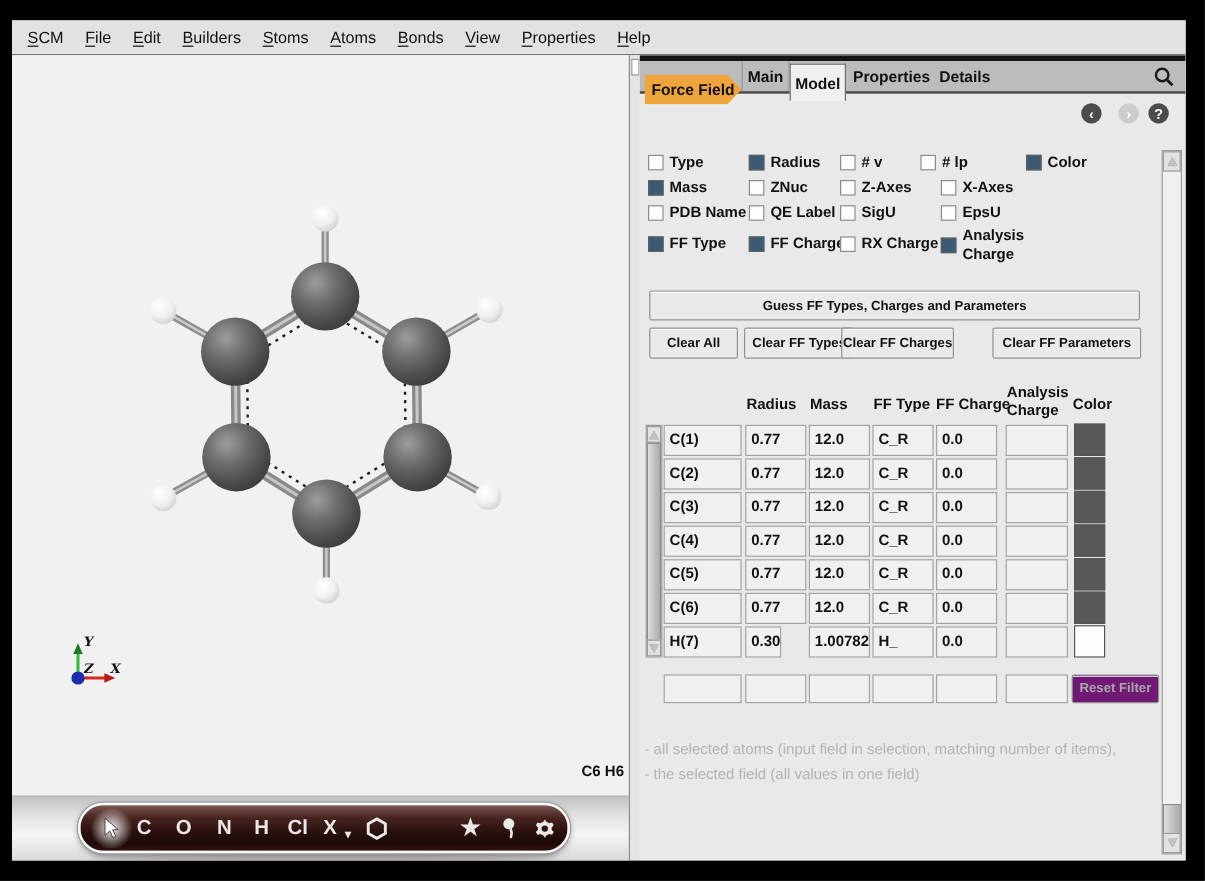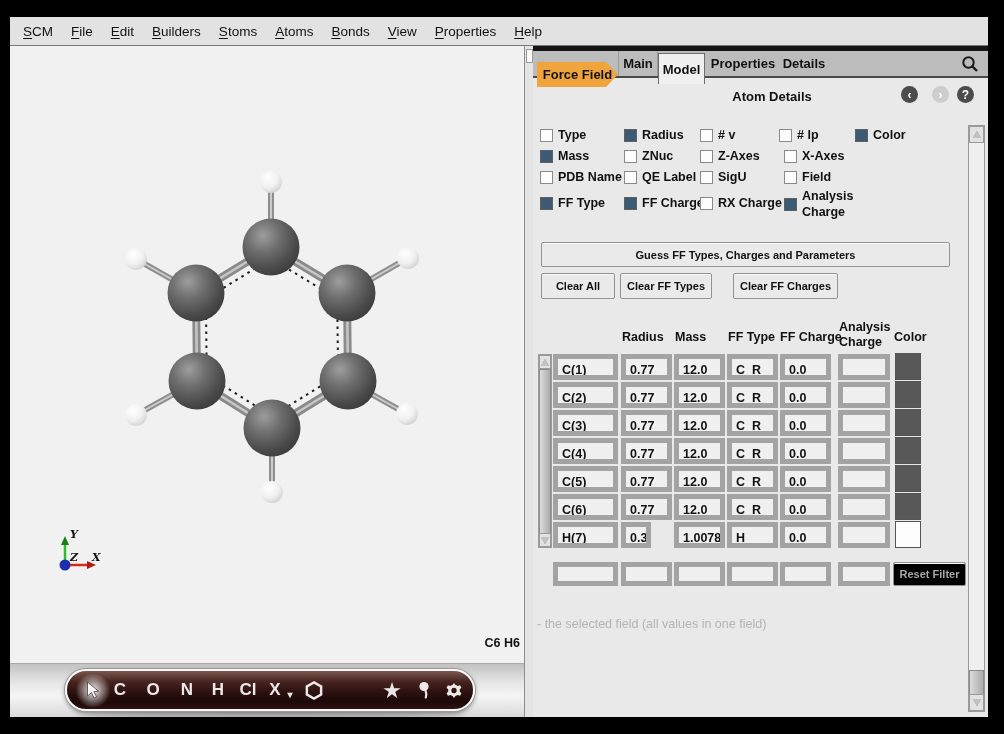--- a/index.html
+++ b/index.html
@@ -65,26 +65,26 @@
   .cbwrap { position:absolute; display:flex; align-items:center; gap:5px; cursor:pointer; }
   .cb { width:13px; height:13px; background:#fdfdfd; border:1px solid #8a8a8a; flex:0 0 13px; }
   .cbwrap[data-checked="true"] .cb { background:#3d5a74; border-color:#5f5f5f; }
   .cblabel { font-size:12.5px; font-weight:700; color:#111; white-space:nowrap; }
   .cbwrap.wrap2 .cblabel { white-space:normal; width:62px; line-height:1.25; }
 
   
   .btn { position:absolute; background:#eaeaea; border:1px solid #929292; border-radius:2px;
          box-shadow:inset 0 1px 0 #fbfbfb; display:flex; align-items:center; justify-content:center;
          font-size:11px; font-weight:700; color:#111; cursor:pointer; white-space:nowrap; }
-  .btn.disabled { color:#a8a8a8; background:#000000; cursor:default; }
+  .btn.disabled { color:#a8a8a8; background:#701a75; cursor:default; }
 
   
   .ftable { position:absolute; left:0; top:272px; width:435px; height:286px; }
   .thead { position:absolute; font-size:12.5px; font-weight:700; color:#111; line-height:1.2; }
-  .tcell { position:absolute; height:26px; background:#f0f0f0; border:5px solid #a3a3a3;
+  .tcell { position:absolute; height:26px; background:#f0f0f0; border:1px solid #a3a3a3;
            font-size:12.5px; font-weight:700; color:#111; padding:4px 0 0 4px; overflow:hidden;
            white-space:nowrap; cursor:text; }
   .swatch { position:absolute; width:26px; height:27px; border:1px solid #555; cursor:pointer; }
 
   
   .sbar { position:absolute; background:#f0f0f0; border:1px solid #9a9a9a; }
   .sbtn { position:absolute; left:0; width:100%; background:#e2e2e2; border:1px solid #9a9a9a;
           display:flex; align-items:center; justify-content:center; cursor:pointer; }
   .sthumb { position:absolute; left:0; width:100%; background:linear-gradient(90deg,#dcdcdc,#ababab);
             border:1px solid #8c8c8c; cursor:grab; }
@@ -254,40 +254,39 @@
     <div class="tab-label tab-props" style="top:5px">Properties</div>
     <div class="tab-label tab-details" style="top:5px">Details</div>
     <div class="search-btn">
       <svg width="18" height="18" viewBox="0 0 18 18">
             <circle cx="7.5" cy="7.5" r="5.2" fill="none" stroke="#1a1a1a" stroke-width="2"></circle>
             <line x1="11.5" y1="11.5" x2="16" y2="16" stroke="#1a1a1a" stroke-width="2.4"></line>
           </svg>
     </div>
 
     <div class="title-row">
-      <div class="panel-title">Atom Details</div>
       <div class="navbtn dark" style="left:368px">‹</div>
       <div class="navbtn lite" style="left:399px">›</div>
       <div class="navbtn dark" style="left:424px">?</div>
     </div>
 
     <div class="cbgrid">
       <div class="cbwrap" style="left:3px;top:0" data-checked="false">
             <span class="cb"></span>
             <span class="cblabel">Type</span>
           </div>
       <div class="cbwrap" style="left:87px;top:0" data-checked="true">
             <span class="cb"></span>
             <span class="cblabel">Radius</span>
           </div>
       <div class="cbwrap" style="left:163px;top:0" data-checked="false">
             <span class="cb"></span>
             <span class="cblabel"># v</span>
           </div>
-      <div class="cbwrap" style="left:242px;top:0" data-checked="false">
+      <div class="cbwrap" style="left:230px;top:0" data-checked="false">
             <span class="cb"></span>
             <span class="cblabel"># lp</span>
           </div>
       <div class="cbwrap" style="left:318px;top:0" data-checked="true">
             <span class="cb"></span>
             <span class="cblabel">Color</span>
           </div>
 
       <div class="cbwrap" style="left:3px;top:21px" data-checked="true">
             <span class="cb"></span>
@@ -313,21 +312,21 @@
       <div class="cbwrap" style="left:87px;top:42px" data-checked="false">
             <span class="cb"></span>
             <span class="cblabel">QE Label</span>
           </div>
       <div class="cbwrap" style="left:163px;top:42px" data-checked="false">
             <span class="cb"></span>
             <span class="cblabel">SigU</span>
           </div>
       <div class="cbwrap" style="left:247px;top:42px" data-checked="false">
             <span class="cb"></span>
-            <span class="cblabel">Field</span>
+            <span class="cblabel">EpsU</span>
           </div>
 
       <div class="cbwrap" style="left:3px;top:68px" data-checked="true">
             <span class="cb"></span>
             <span class="cblabel">FF Type</span>
           </div>
       <div class="cbwrap" style="left:87px;top:68px" data-checked="true">
             <span class="cb"></span>
             <span class="cblabel">FF Charge</span>
           </div>
@@ -337,21 +336,22 @@
           </div>
       <div class="cbwrap wrap2" style="left:247px;top:61px" data-checked="true">
             <span class="cb"></span>
             <span class="cblabel">Analysis Charge</span>
           </div>
     </div>
 
     <div class="btn" style="left:8px;top:196px;width:409px;height:25px">Guess FF Types, Charges and Parameters</div>
     <div class="btn" style="left:8px;top:227px;width:74px;height:26px">Clear All</div>
     <div class="btn" style="left:87px;top:227px;width:92px;height:26px">Clear FF Types</div>
-    <div class="btn" style="left:200px;top:227px;width:105px;height:26px">Clear FF Charges</div>
+    <div class="btn" style="left:168px;top:227px;width:94px;height:26px">Clear FF Charges</div>
+    <div class="btn" style="left:294px;top:227px;width:124px;height:26px">Clear FF Parameters</div>
 
     <div class="ftable">
       <div class="thead" style="left:89px;top:12px">Radius</div>
       <div class="thead" style="left:142px;top:12px">Mass</div>
       <div class="thead" style="left:195px;top:12px">FF Type</div>
       <div class="thead" style="left:247px;top:12px">FF Charge</div>
       <div class="thead" style="left:306px;top:2px;width:56px">Analysis Charge</div>
       <div class="thead" style="left:361px;top:12px">Color</div>
 
       <div class="sbar" style="left:5px;top:36px;width:14px;height:194px">
@@ -424,20 +424,21 @@
       <div class="tcell" style="left:88px;top:244px;width:51px;height:24px"></div>
       <div class="tcell" style="left:141px;top:244px;width:51px;height:24px"></div>
       <div class="tcell" style="left:194px;top:244px;width:51px;height:24px"></div>
       <div class="tcell" style="left:247px;top:244px;width:51px;height:24px"></div>
       <div class="tcell" style="left:305px;top:244px;width:52px;height:24px"></div>
       <div class="btn disabled" style="left:360px;top:244px;width:73px;height:24px">Reset Filter</div>
     </div>
 
     <div class="hints">
       <div class="gap"></div>
+      <div>- all selected atoms (input field in selection, matching number of items),</div>
       <div>- the selected field (all values in one field)</div>
     </div>
 
     <div class="sbar" style="left:435px;top:79px;width:17px;height:587px">
       <div class="sbtn" style="top:0;height:17px">
             <span class="tri up"></span>
           </div>
       <div class="sthumb" style="top:544px;height:26px"></div>
       <div class="sbtn" style="bottom:0;height:17px">
             <span class="tri down"></span>

